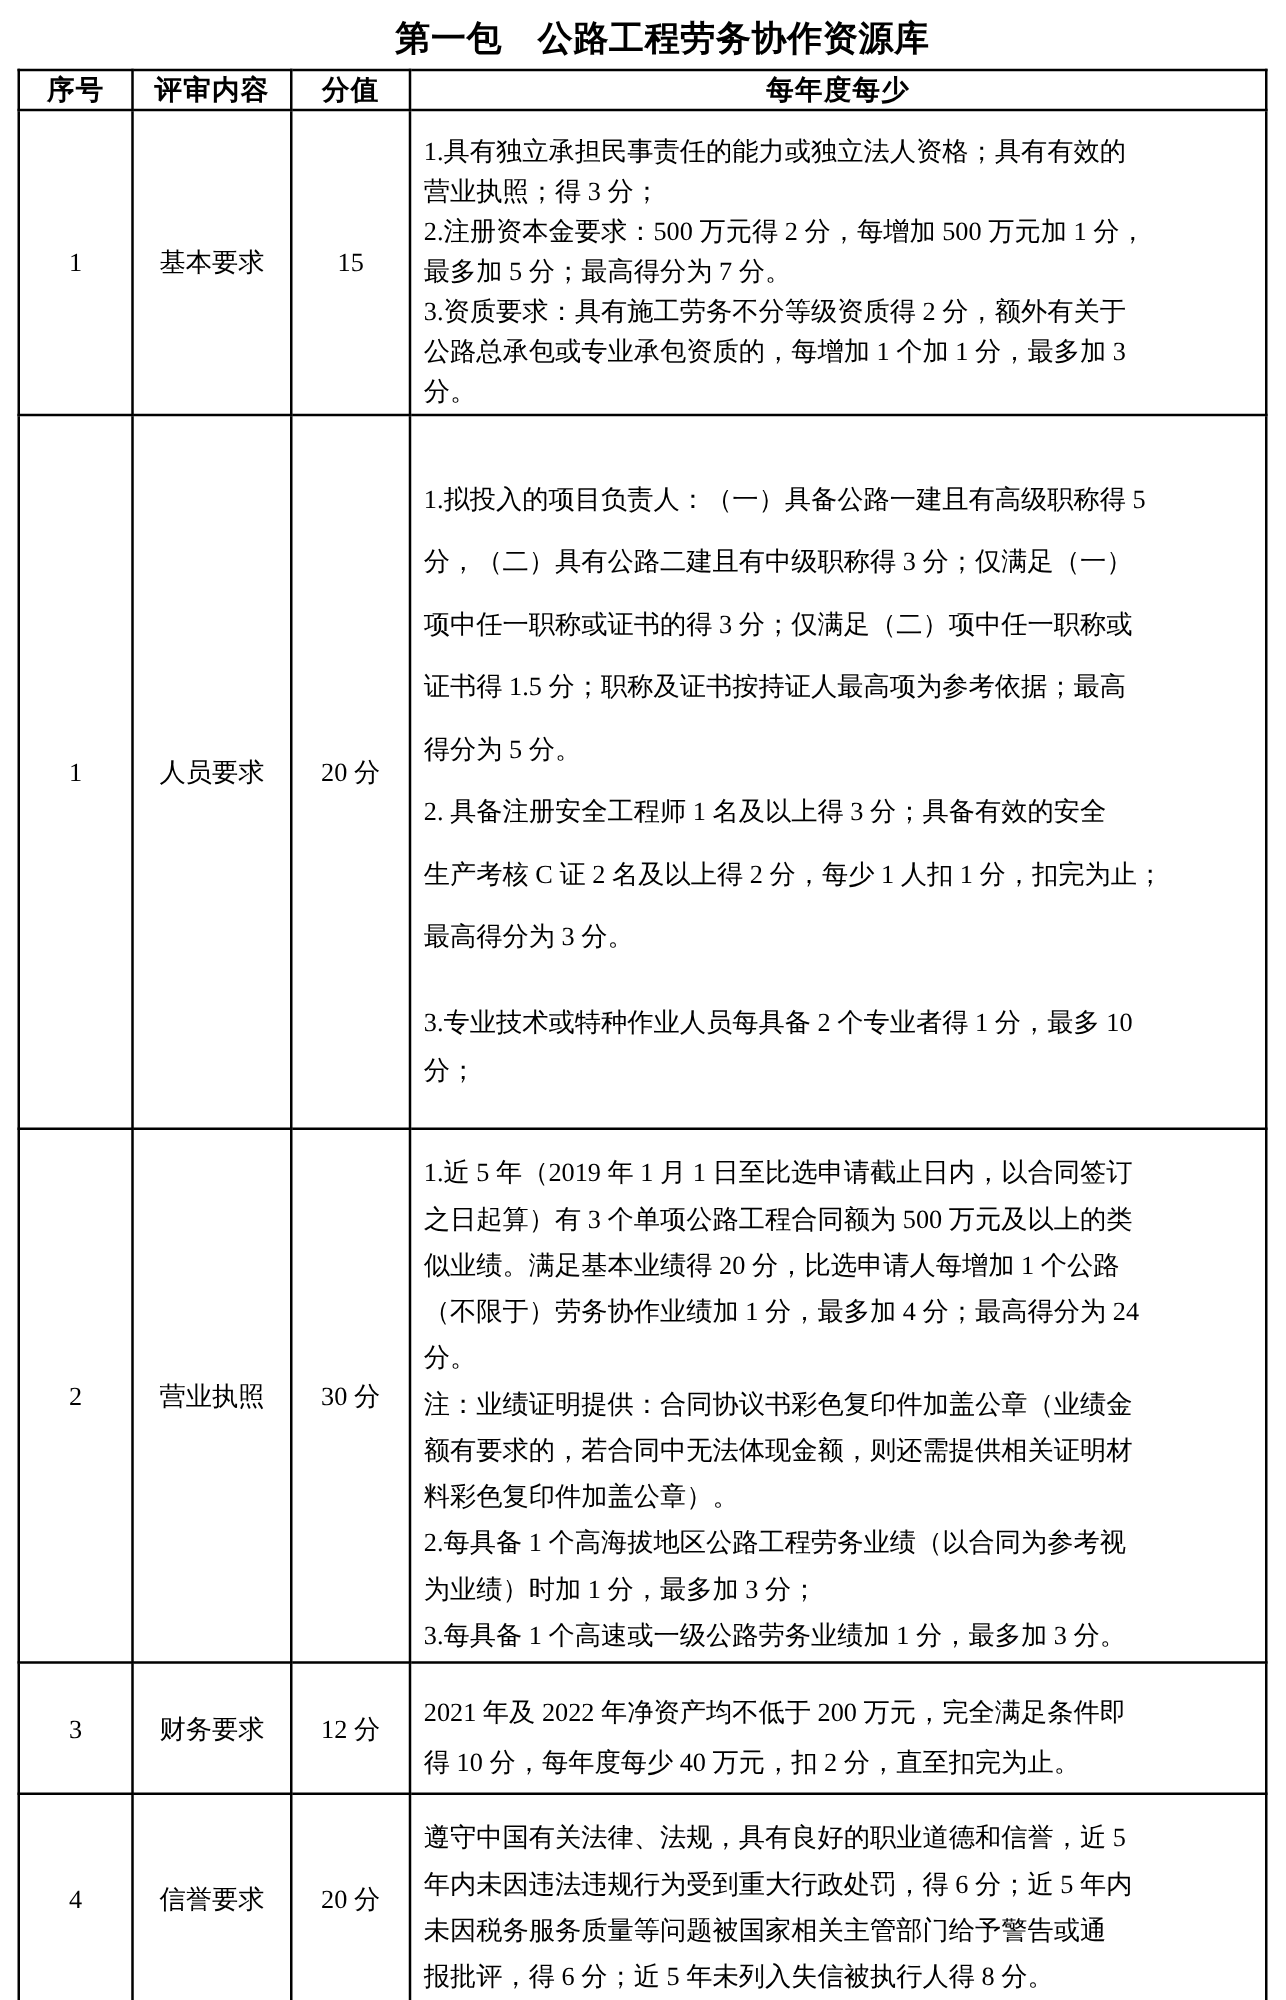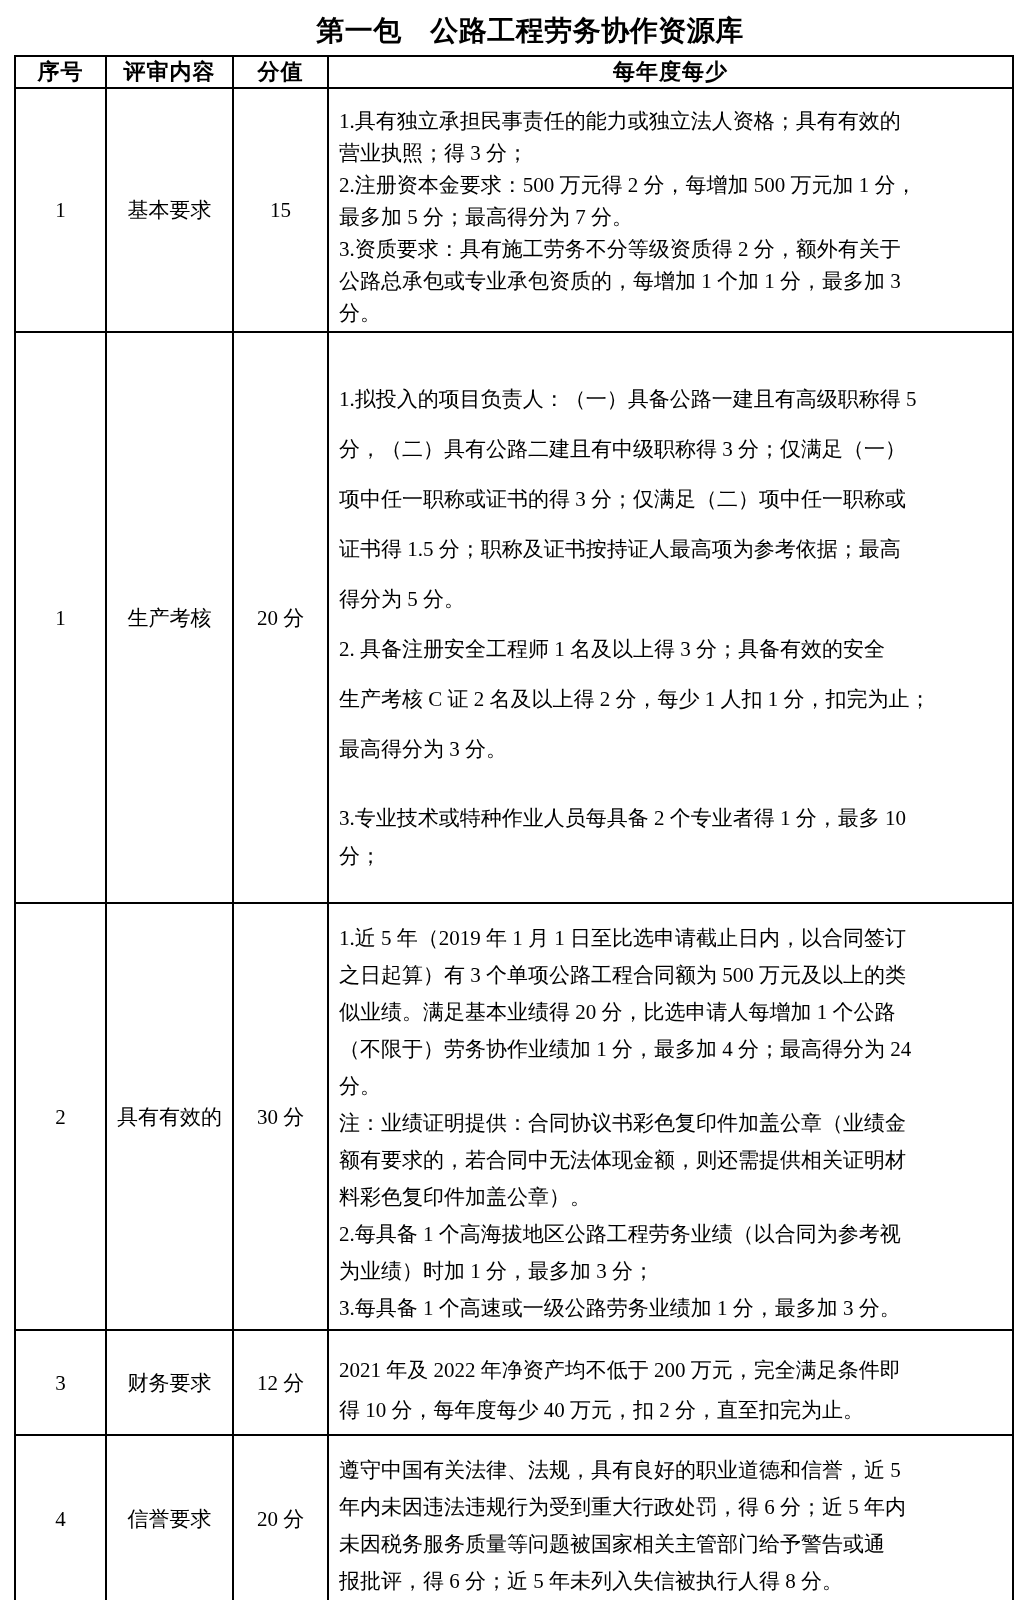--- a/index.html
+++ b/index.html
@@ -110,38 +110,38 @@
         <td class="c-criteria lh32">1.具有独立承担民事责任的能力或独立法人资格；具有有效的
 营业执照；得 3 分；
 2.注册资本金要求：500 万元得 2 分，每增加 500 万元加 1 分，
 最多加 5 分；最高得分为 7 分。
 3.资质要求：具有施工劳务不分等级资质得 2 分，额外有关于
 公路总承包或专业承包资质的，每增加 1 个加 1 分，最多加 3
 分。</td>
       </tr>
       <tr class="h-r2">
         <td class="c-no">1</td>
-        <td class="c-content">生产考核</td>
+        <td class="c-content">人员要求</td>
         <td class="c-score">20 分</td>
         <td class="c-criteria">
           <div class="blk lh50">1.拟投入的项目负责人：（一）具备公路一建且有高级职称得 5
 分，（二）具有公路二建且有中级职称得 3 分；仅满足（一）
 项中任一职称或证书的得 3 分；仅满足（二）项中任一职称或
 证书得 1.5 分；职称及证书按持证人最高项为参考依据；最高
 得分为 5 分。
 2.  具备注册安全工程师 1 名及以上得 3 分；具备有效的安全
 生产考核 C 证 2 名及以上得 2 分，每少 1 人扣 1 分，扣完为止；
 最高得分为 3 分。</div>
           <div class="blk lh38">3.专业技术或特种作业人员每具备 2 个专业者得 1 分，最多 10
 分；</div>
         </td>
       </tr>
       <tr class="h-r3">
         <td class="c-no">2</td>
-        <td class="c-content">具有有效的</td>
+        <td class="c-content">营业执照</td>
         <td class="c-score">30 分</td>
         <td class="c-criteria lh37">1.近 5 年（2019 年 1 月 1 日至比选申请截止日内，以合同签订
 之日起算）有 3 个单项公路工程合同额为 500 万元及以上的类
 似业绩。满足基本业绩得 20 分，比选申请人每增加 1 个公路
 （不限于）劳务协作业绩加 1 分，最多加 4 分；最高得分为 24
 分。
 注：业绩证明提供：合同协议书彩色复印件加盖公章（业绩金
 额有要求的，若合同中无法体现金额，则还需提供相关证明材
 料彩色复印件加盖公章）。
 2.每具备 1 个高海拔地区公路工程劳务业绩（以合同为参考视

